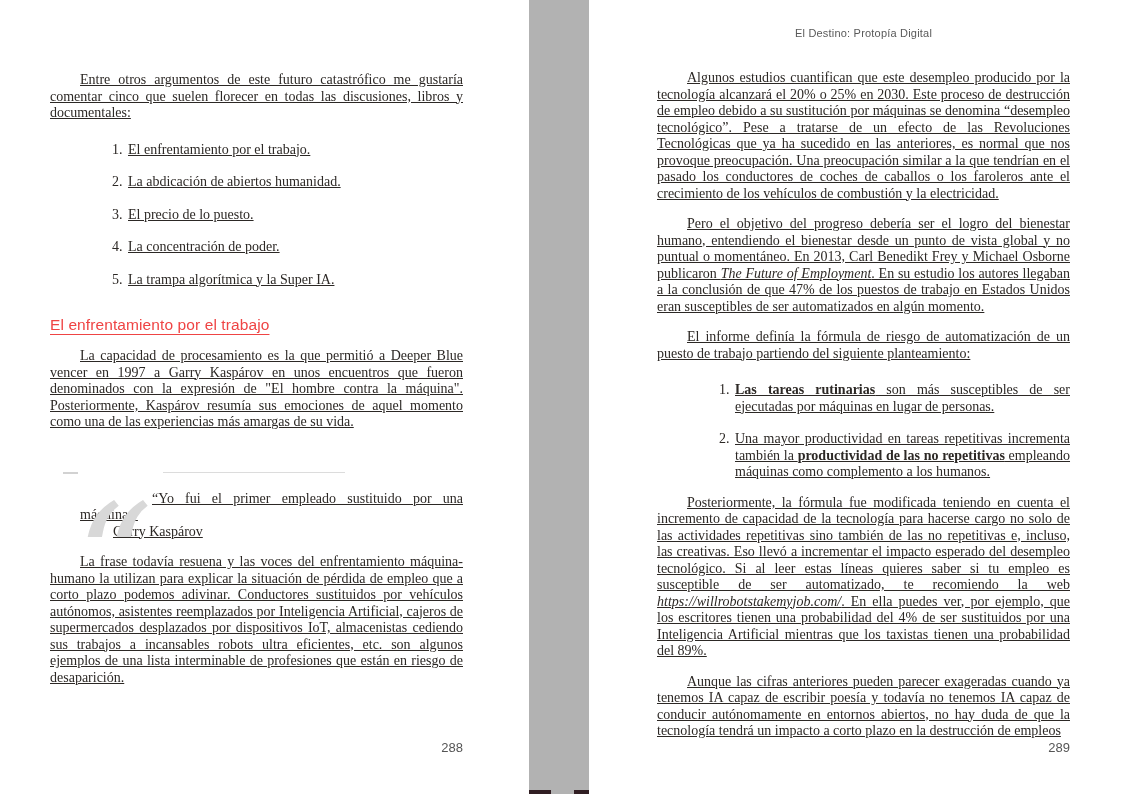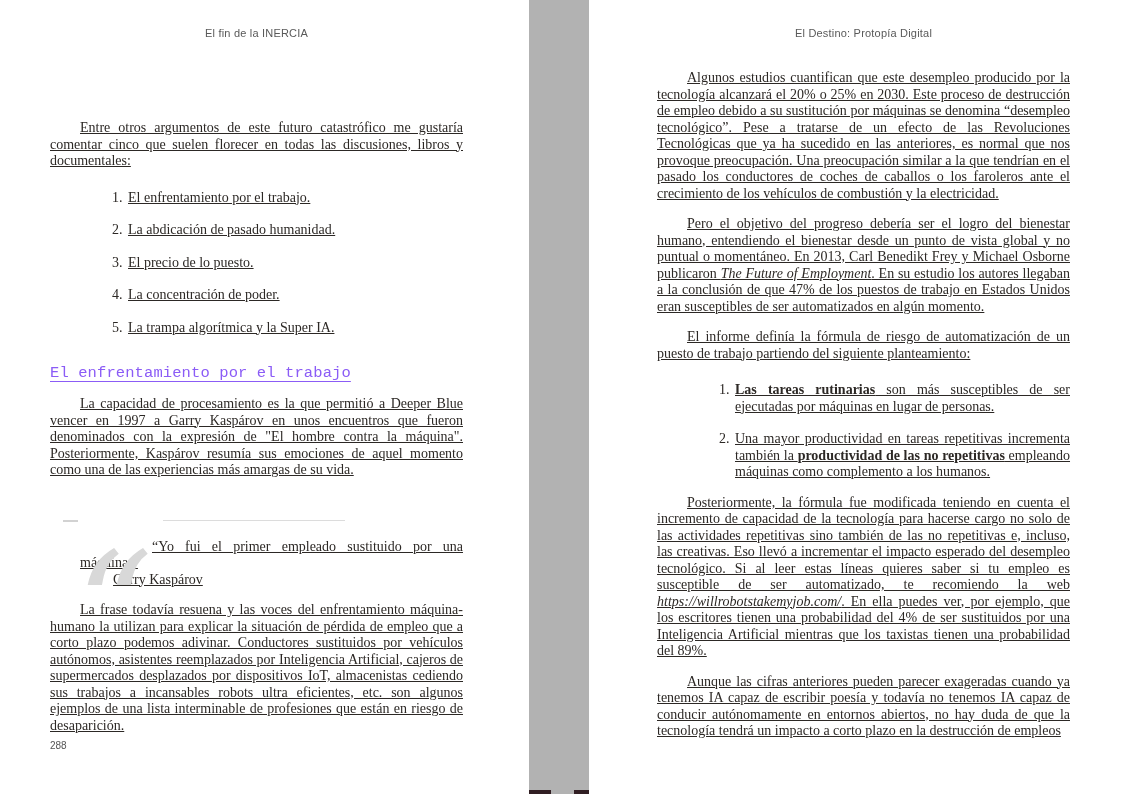--- a/index.html
+++ b/index.html
@@ -17,80 +17,79 @@
   .strip2{left:574px;width:24px;}
 
   .running-header{
     position:absolute;top:27px;width:413px;text-align:center;
     font-family:"Liberation Sans",sans-serif;font-size:11px;color:#595959;letter-spacing:.2px;
   }
   .page.left .running-header{left:50px;}
   .page.right .running-header{left:68px;}
 
   .content{position:absolute;top:0;width:413px;}
-  .page.left .content{left:50px;padding-top:120px;}
+  .page.left .content{left:50px;padding-top:72px;}
   .page.right .content{left:68px;padding-top:70px;}
 
   .blk{margin:14px 0 0 0;text-decoration:underline;}
   .content > .blk:first-child{margin-top:0;}
 
   .para{
     font-size:14px;line-height:16.5px;text-align:justify;text-indent:30px;
     overflow-wrap:break-word;
   }
   .b{font-weight:bold;}
   .it{font-style:italic;}
 
   ol.num-list{margin:20px 0 0 0;padding:0 0 0 60px;}
   ol.num-list li{
     font-size:14px;line-height:16.5px;text-align:justify;padding-left:2px;margin-left:16px;
   }
   ol.num-list li + li{margin-top:16px;}
 
   .section-heading{
-    font-family:Liberation Mono, monospace;font-weight:400;
-    font-size:15.5px;line-height:18px;color:#8b5cf6;
+    font-family:Liberation Sans, sans-serif;font-weight:400;
+    font-size:15.5px;line-height:18px;color:#ef4444;
     text-decoration:underline;text-underline-offset:4px;
     margin:28px 0 13px 0;letter-spacing:.1px;
   }
 
   .quote-block{margin-top:20px;}
   .quote-deco{position:relative;height:40px;margin-left:13px;}
   .qdash{position:absolute;left:0;top:21px;width:15px;height:2px;background:#d2d2d2;}
   .qglyph{
     position:absolute;left:13px;top:108px;line-height:0;
     font-family:"DejaVu Serif",serif;font-style:italic;
     font-size:150px;color:#d8d8d8;letter-spacing:-6px;
   }
   .qrule{position:absolute;left:100px;top:21px;width:182px;height:1.5px;background:#dcdcdc;}
   .quote-text{
     margin:0;padding-left:30px;text-indent:72px;text-align:justify;
     font-size:14px;line-height:16.5px;
   }
   .quote-attr{margin:0;padding-left:63px;font-size:14px;line-height:16.5px;}
 
   .page-number{
-    position:absolute;top:740px;width:413px;text-align:left;
-    font-family:"Liberation Sans",sans-serif;font-size:10px;color:#555555;
+    position:absolute;top:740px;width:413px;text-align:right;
+    font-family:"Liberation Sans",sans-serif;font-size:13px;color:#555555;
   }
   .page.left .page-number{left:50px;}
   .page.right .page-number{left:68px;}
 </style>
 </head>
 <body>
 
 <div class="spread" style="background-color: rgb(255, 255, 255);">
 
   <div class="page left">
-    <div class="running-header">El fin de la INERCIA</div>
     <div class="content">
         <p class="para blk">Entre otros argumentos de este futuro catastrófico me gustaría comentar cinco que suelen florecer en todas las discusiones, libros y documentales:</p>
         <ol class="num-list blk">
           <li>El enfrentamiento por el trabajo.</li>
-          <li>La abdicación de pasado humanidad.</li>
+          <li>La abdicación de abiertos humanidad.</li>
           <li>El precio de lo puesto.</li>
           <li>La concentración de poder.</li>
           <li>La trampa algorítmica y la Super IA.</li>
         </ol>
         <h2 class="section-heading blk">El enfrentamiento por el trabajo</h2>
         <p class="para blk">La capacidad de procesamiento es la que permitió a Deeper Blue vencer en 1997 a Garry Kaspárov en unos encuentros que fueron denominados con la expresión de "El hombre contra la máquina". Posteriormente, Kaspárov resumía sus emociones de aquel momento como una de las experiencias más amargas de su vida.</p>
         <div class="quote-block blk">
           <div class="quote-deco">
             <span class="qdash"></span>
             <span class="qglyph">“</span>
@@ -114,15 +113,16 @@
         <p class="para blk">Algunos estudios cuantifican que este desempleo producido por la tecnología alcanzará el 20% o 25% en 2030. Este proceso de destrucción de empleo debido a su sustitución por máquinas se denomina “desempleo tecnológico”. Pese a tratarse de un efecto de las Revoluciones Tecnológicas que ya ha sucedido en las anteriores, es normal que nos provoque preocupación. Una preocupación similar a la que tendrían en el pasado los conductores de coches de caballos o los faroleros ante el crecimiento de los vehículos de combustión y la electricidad.</p>
         <p class="para blk"><span>Pero el objetivo del progreso debería ser el logro del bienestar humano, entendiendo el bienestar desde un punto de vista global y no puntual o momentáneo. En 2013, Carl Benedikt Frey y Michael Osborne publicaron </span><span class="it">The Future of Employment</span><span>. En su estudio los autores llegaban a la conclusión de que 47% de los puestos de trabajo en Estados Unidos eran susceptibles de ser automatizados en algún momento.</span></p>
         <p class="para blk">El informe definía la fórmula de riesgo de automatización de un puesto de trabajo partiendo del siguiente planteamiento:</p>
         <ol class="num-list blk">
           <li><span class="b">Las tareas rutinarias</span><span> son más susceptibles de ser ejecutadas por máquinas en lugar de personas.</span></li>
           <li><span>Una mayor productividad en tareas repetitivas incrementa también la </span><span class="b">productividad de las no repetitivas</span><span> empleando máquinas como complemento a los humanos.</span></li>
         </ol>
         <p class="para blk"><span>Posteriormente, la fórmula fue modificada teniendo en cuenta el incremento de capacidad de la tecnología para hacerse cargo no solo de las actividades repetitivas sino también de las no repetitivas e, incluso, las creativas. Eso llevó a incrementar el impacto esperado del desempleo tecnológico. Si al leer estas líneas quieres saber si tu empleo es susceptible de ser automatizado, te recomiendo la web </span><span class="it">https://willrobotstakemyjob.com/</span><span>. En ella puedes ver, por ejemplo, que los escritores tienen una probabilidad del 4% de ser sustituidos por una Inteligencia Artificial mientras que los taxistas tienen una probabilidad del 89%.</span></p>
         <p class="para blk">Aunque las cifras anteriores pueden parecer exageradas cuando ya tenemos IA capaz de escribir poesía y todavía no tenemos IA capaz de conducir autónomamente en entornos abiertos, no hay duda de que la tecnología tendrá un impacto a corto plazo en la destrucción de empleos</p>
       </div>
+    <div class="page-number">289</div>
   </div>
 
 </div>
 
 </body></html>

